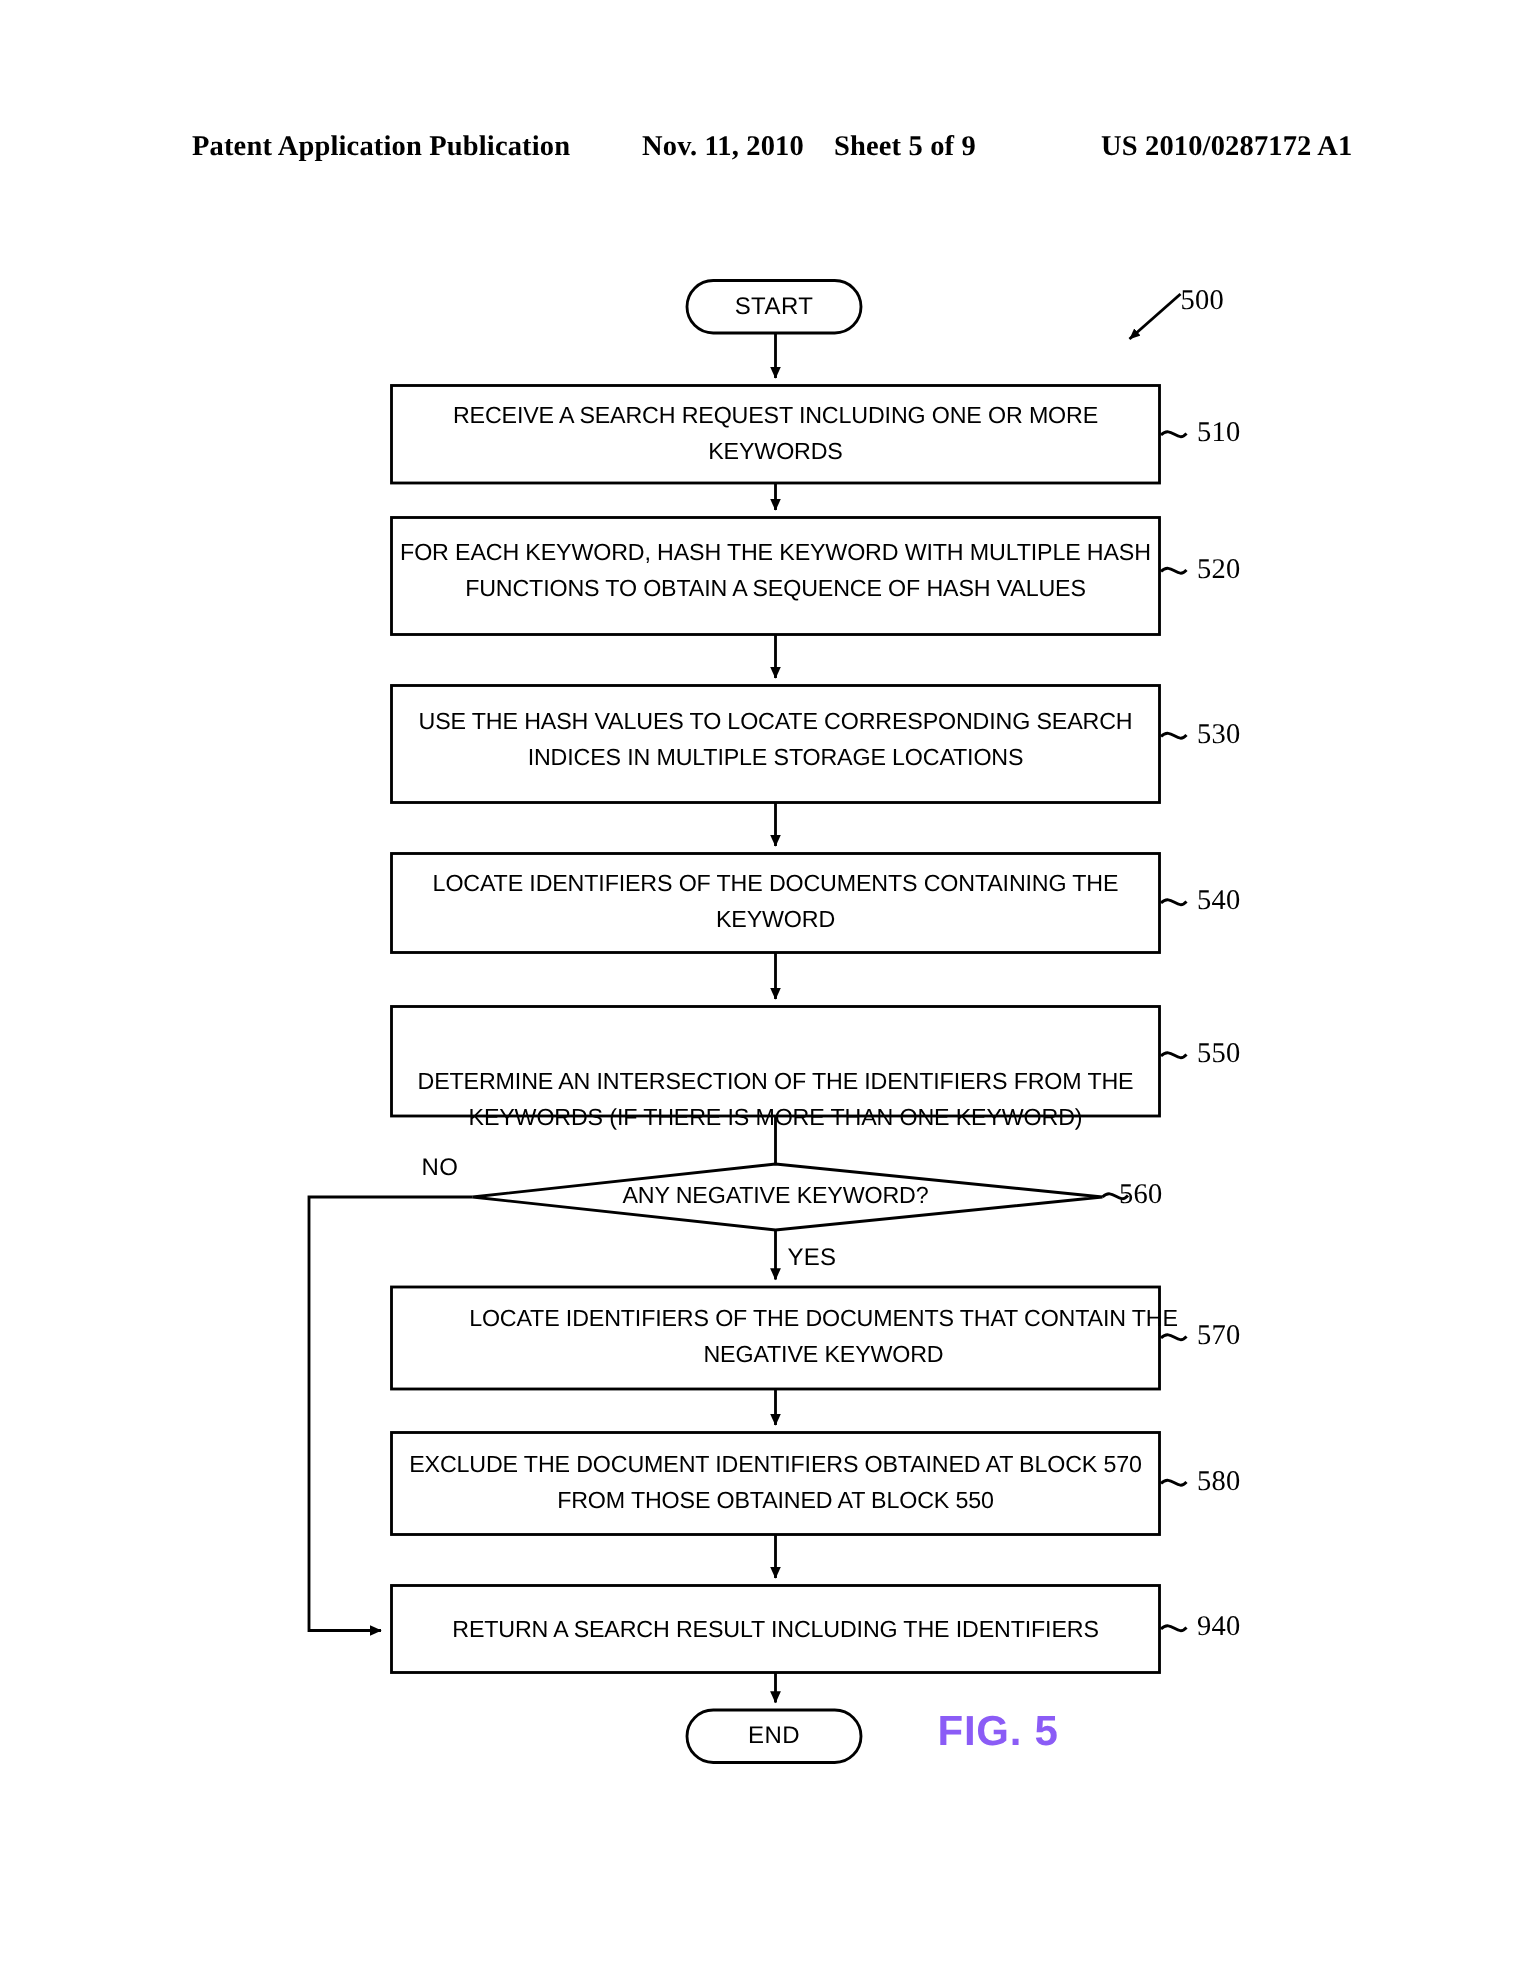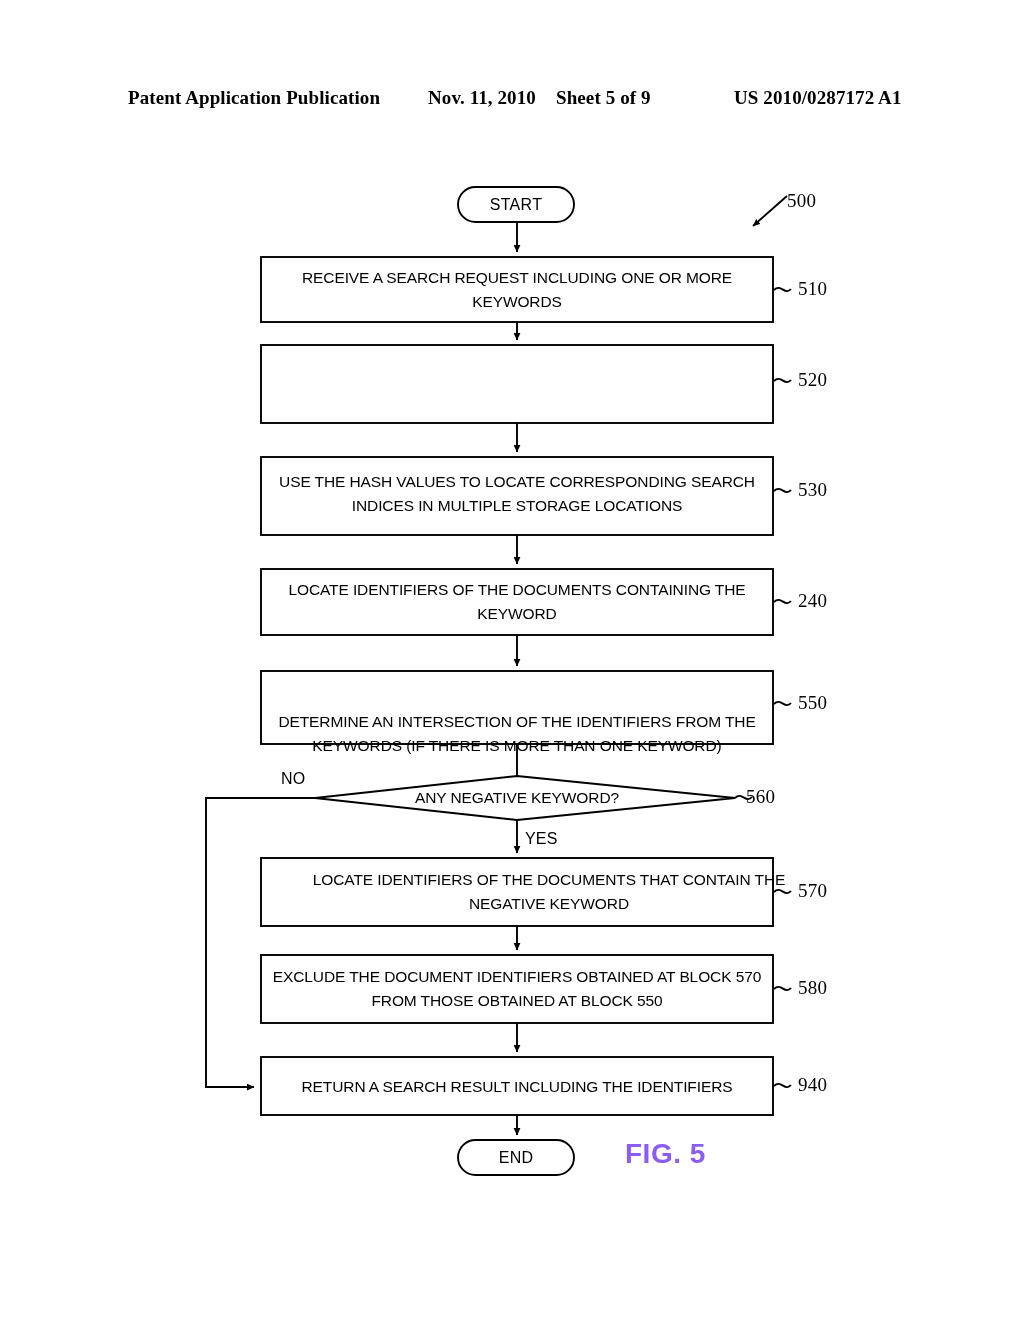--- a/index.html
+++ b/index.html
@@ -211,35 +211,36 @@
       <path d="M762,989 C769,982 773,995 779,988"></path>
       <path d="M762,1086 C769,1079 773,1092 779,1085"></path>
 
       <line x1="775" y1="196" x2="741" y2="226" marker-end="url(#arrowhead-sm)"></line>
     </g>
   </svg>
 
   <div class="node-text terminal-text terminal-start">START</div>
 
   <div class="node-text blk-510">RECEIVE A SEARCH REQUEST INCLUDING ONE OR MORE KEYWORDS</div>
+  <div class="node-text blk-520">FOR EACH KEYWORD, HASH THE KEYWORD WITH MULTIPLE HASH FUNCTIONS TO OBTAIN A SEQUENCE OF HASH VALUES</div>
   <div class="node-text blk-530">USE THE HASH VALUES TO LOCATE CORRESPONDING SEARCH INDICES IN MULTIPLE STORAGE LOCATIONS</div>
   <div class="node-text blk-540">LOCATE IDENTIFIERS OF THE DOCUMENTS CONTAINING THE KEYWORD</div>
   <div class="node-text blk-550">DETERMINE AN INTERSECTION OF THE IDENTIFIERS FROM THE KEYWORDS (IF THERE IS MORE THAN ONE KEYWORD)</div>
   <div class="node-text decision-text decision-560">ANY NEGATIVE KEYWORD?</div>
   <div class="node-text blk-570">LOCATE IDENTIFIERS OF THE DOCUMENTS THAT CONTAIN THE NEGATIVE KEYWORD</div>
   <div class="node-text blk-580">EXCLUDE THE DOCUMENT IDENTIFIERS OBTAINED AT BLOCK 570 FROM THOSE OBTAINED AT BLOCK 550</div>
   <div class="node-text blk-590">RETURN A SEARCH RESULT INCLUDING THE IDENTIFIERS</div>
 
   <div class="node-text terminal-text terminal-end">END</div>
 
   <div class="ref-num ref-500">500</div>
   <div class="ref-num ref-510">510</div>
   <div class="ref-num ref-520">520</div>
   <div class="ref-num ref-530">530</div>
-  <div class="ref-num ref-540">240</div>
+  <div class="ref-num ref-540">540</div>
   <div class="ref-num ref-550">550</div>
   <div class="ref-num ref-560">560</div>
   <div class="ref-num ref-570">570</div>
   <div class="ref-num ref-580">580</div>
   <div class="ref-num ref-590">940</div>
 
   <div class="branch-label label-no">NO</div>
   <div class="branch-label label-yes">YES</div>
 
   <div id="figure-caption">FIG. 5</div>

